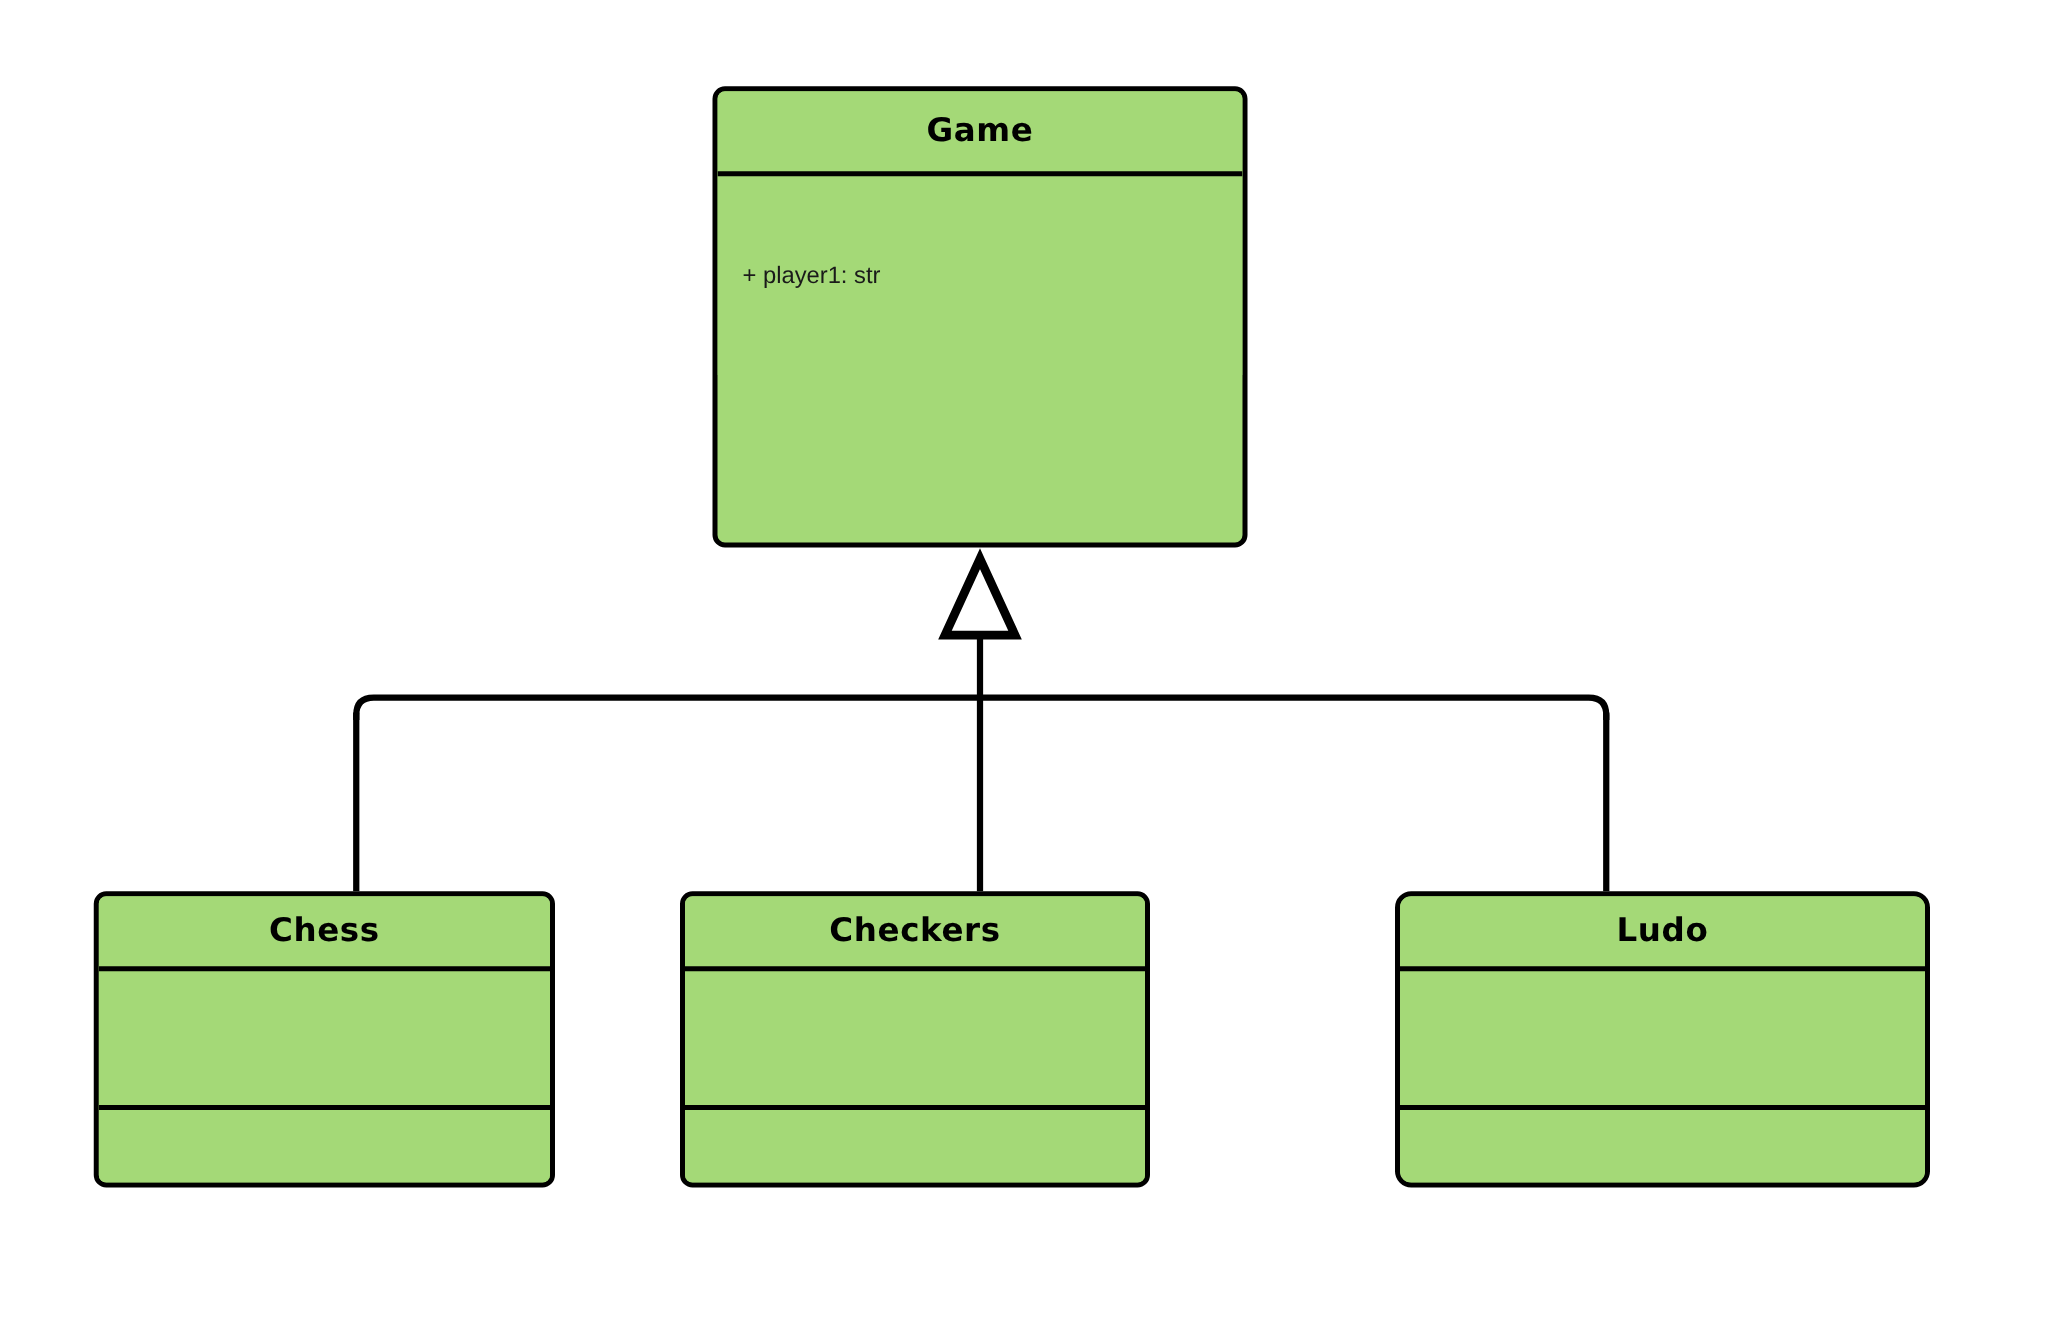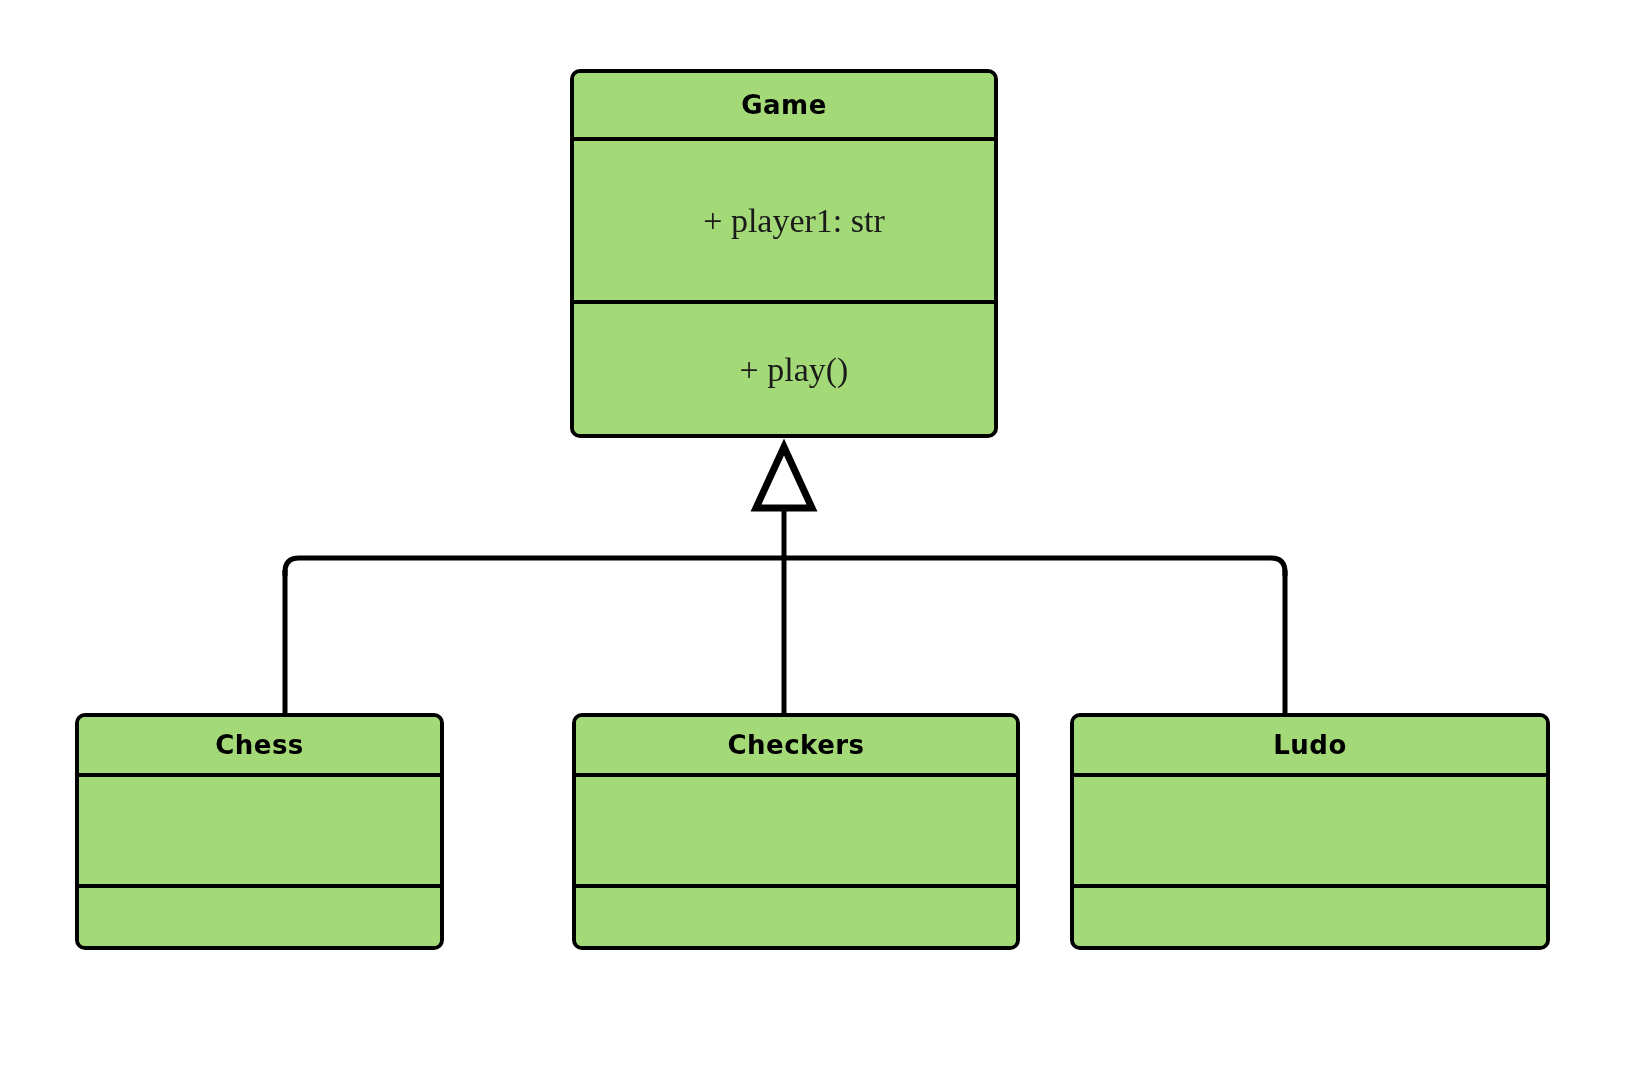--- a/index.html
+++ b/index.html
@@ -56,26 +56,25 @@
     letter-spacing: 0.5px;
     white-space: nowrap;
   }
   .members {
     display: flex;
     flex-direction: column;
     justify-content: center;
     padding-left: 20px;
   }
   .member-line {
-    font-family: Liberation Serif, serif;
-    font-size: 34px;
+    font-family: Liberation Sans, sans-serif;
+    font-size: 19px;
     line-height: 33px;
     color: #1a1a1a;
     white-space: pre;
-    text-align: center;
   }
   .empty-compartment {
     
   }
 </style>
 </head>
 <body>
 
 <div id="canvas">
 
@@ -92,36 +91,33 @@
     <path d="M 784 558 L 784 713" fill="none" stroke="#000000" stroke-width="5"></path>
 
     <path d="M 1285 570 L 1285 713" fill="none" stroke="#000000" stroke-width="5"></path>
   </svg>
 
   <div class="uml-class" style="left:570px; top:69px; width:428px; height:369px;">
     <div class="compartment class-name" style="height:64px;">Game</div>
     <div class="compartment divided members" style="height:163px;">
       <div class="member-line">+ player1: str</div>
     </div>
-    <div class="compartment divided members" style="flex:1 1 auto;">
-      <div class="member-line">+ play()</div>
-    </div>
   </div>
 
   <div class="uml-class" style="left:75px; top:713px; width:369px; height:237px;">
     <div class="compartment class-name" style="height:56px;">Chess</div>
     <div class="compartment divided empty-compartment" style="height:111px;"></div>
     <div class="compartment divided empty-compartment" style="flex:1 1 auto;"></div>
   </div>
 
-  <div class="uml-class" style="left:572px; top:713px; width:448px; height:237px;">
+  <div class="uml-class" style="left:544px; top:713px; width:376px; height:237px;">
     <div class="compartment class-name" style="height:56px;">Checkers</div>
     <div class="compartment divided empty-compartment" style="height:111px;"></div>
     <div class="compartment divided empty-compartment" style="flex:1 1 auto;"></div>
   </div>
 
-  <div class="uml-class" style="left:1070px; top:713px; width:480px; height:237px;">
+  <div class="uml-class" style="left:1116px; top:713px; width:428px; height:237px;border-radius:13px;">
     <div class="compartment class-name" style="height:56px;">Ludo</div>
     <div class="compartment divided empty-compartment" style="height:111px;"></div>
     <div class="compartment divided empty-compartment" style="flex:1 1 auto;"></div>
   </div>
 
 </div>
 
 </body></html>

